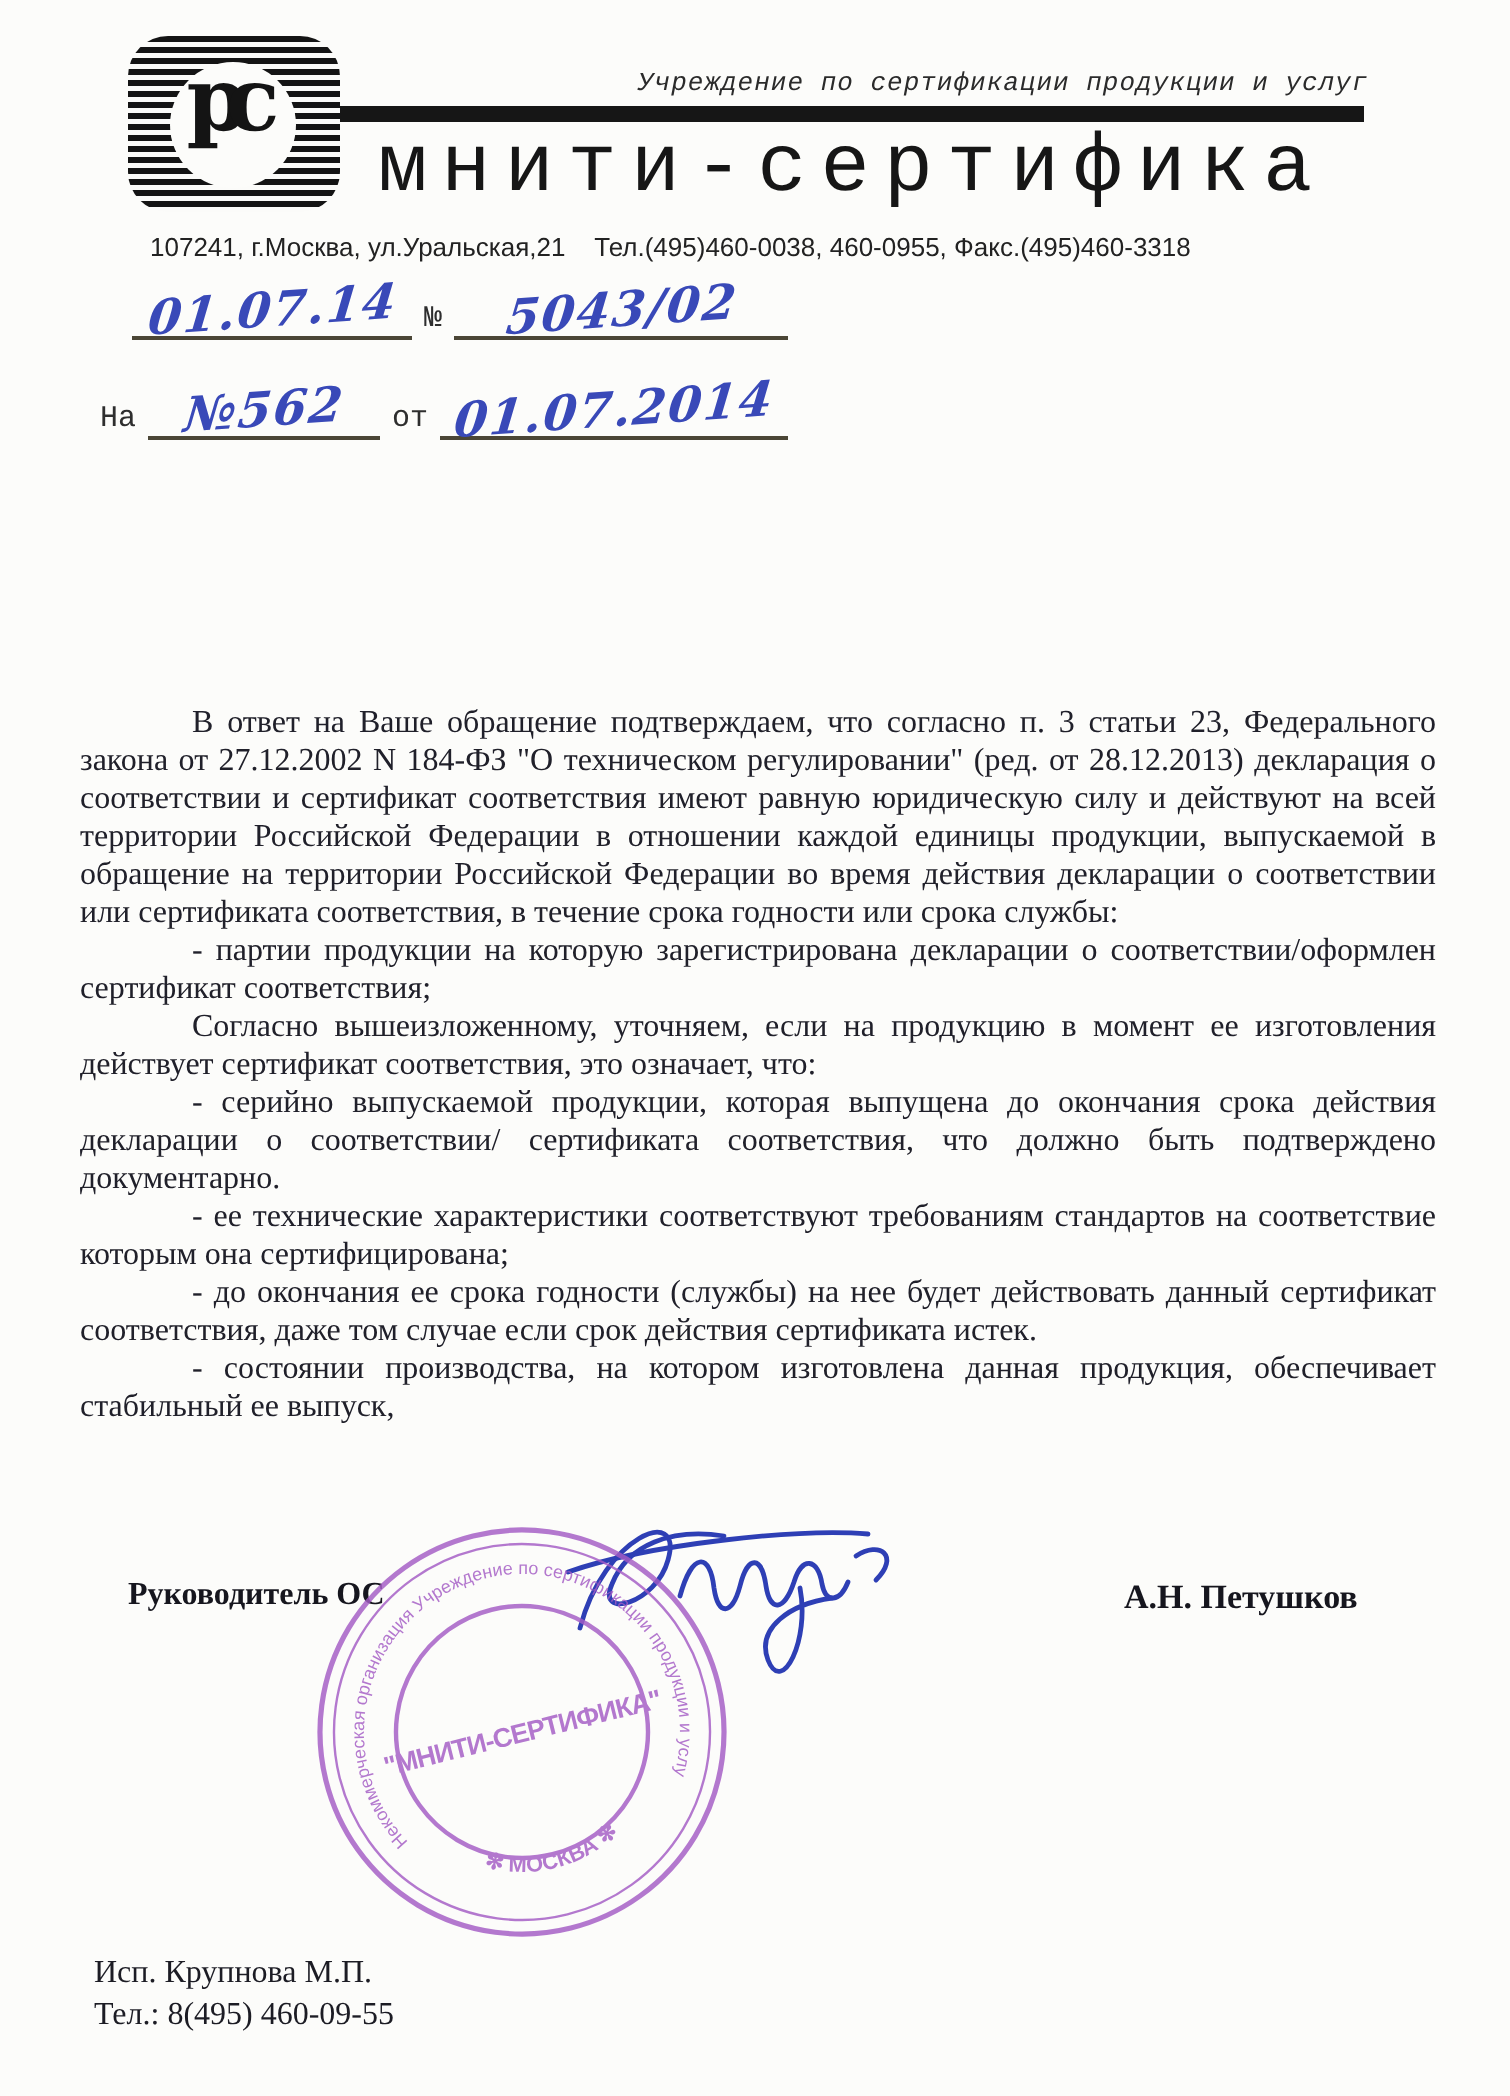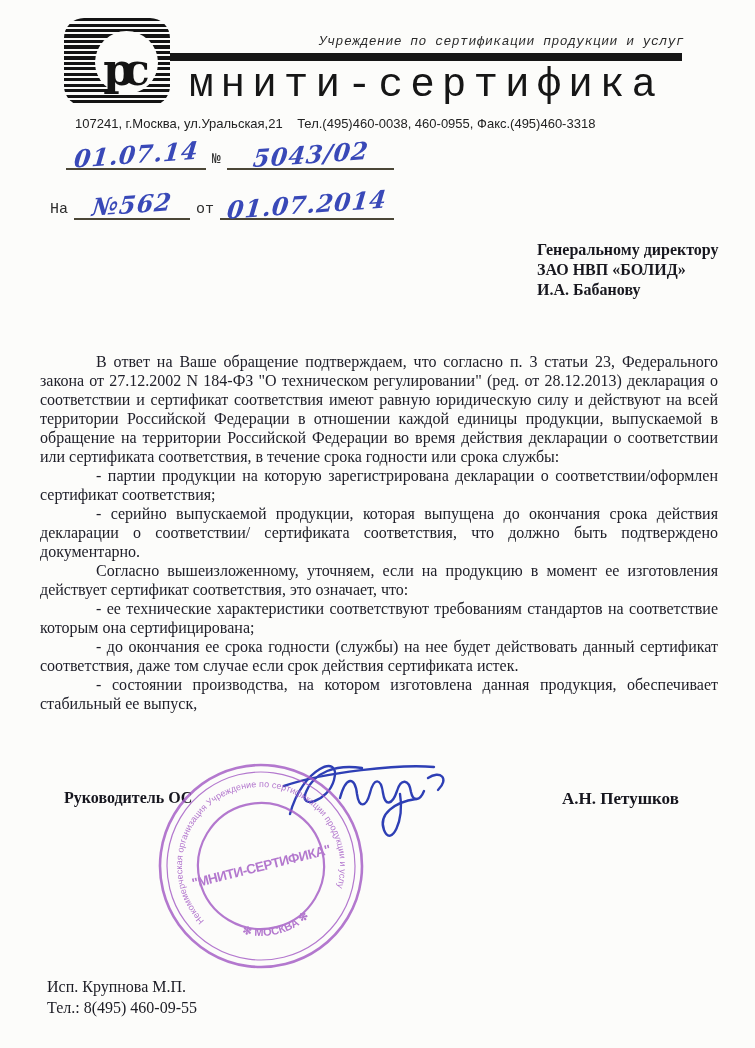--- a/index.html
+++ b/index.html
@@ -8,23 +8,23 @@
     background:#fcfcfa; overflow:hidden; color:#1d1d26;
     font-family:"Liberation Serif", serif;
   }
   
   .logo {
     position:absolute; left:64px; top:18px; width:106px; height:88px;
     border-radius:20px;
     background:repeating-linear-gradient(#141414 0 3px, #fbfbf9 3px 5.5px);
   }
   .logo-circle {
-    position:absolute; left:31px; top:13px; width:63px; height:63px;
+    position:absolute; left:21px; top:13px; width:63px; height:63px;
     background:#fcfcfa; border-radius:50%;
-    display:flex; align-items:flex-end; justify-content:center;
+    display:flex; align-items:flex-start; justify-content:center;
   }
   .logo-letters {
     font-family:"DejaVu Serif", serif; font-weight:bold; font-size:44px;
     letter-spacing:-11px; color:#141414; padding-right:11px; line-height:1;
     transform:translateY(-2px);
   }
   .tagline {
     position:absolute; left:295px; top:34px; width:420px;
     font-family:"Liberation Mono", monospace; font-style:italic;
     font-size:13px; letter-spacing:0.5px; color:#2b2b2b; white-space:nowrap;margin-left:24px;
@@ -113,31 +113,26 @@
     <span class="ref-label">На</span>
     <span class="hw-slot slot-c">
       <span class="hw">№562</span>
     </span>
     <span class="ref-label">от</span>
     <span class="hw-slot slot-d">
       <span class="hw">01.07.2014</span>
     </span>
   </div>
 
-  <div class="addressee">
-    <div>Генеральному директору</div>
-    <div>ЗАО НВП «БОЛИД»</div>
-    <div>И.А. Бабанову</div>
-  </div>
 
   <div class="body-text">
     <p>В ответ на Ваше обращение подтверждаем, что согласно п. 3 статьи 23, Федерального закона от 27.12.2002 N 184-ФЗ "О техническом регулировании" (ред. от 28.12.2013) декларация о соответствии и сертификат соответствия имеют равную юридическую силу и действуют на всей территории Российской Федерации в отношении каждой единицы продукции, выпускаемой в обращение на территории Российской Федерации во время действия декларации о соответствии или сертификата соответствия, в течение срока годности или срока службы:</p>
     <p>- партии продукции на которую зарегистрирована декларации о соответствии/оформлен сертификат соответствия;</p>
+    <p>Согласно вышеизложенному, уточняем, если на продукцию в момент ее изготовления действует сертификат соответствия, это означает, что:</p>
     <p>- серийно выпускаемой продукции, которая выпущена до окончания срока действия декларации о соответствии/ сертификата соответствия, что должно быть подтверждено документарно.</p>
-    <p>Согласно вышеизложенному, уточняем, если на продукцию в момент ее изготовления действует сертификат соответствия, это означает, что:</p>
     <p>- ее технические характеристики соответствуют требованиям стандартов на соответствие которым она сертифицирована;</p>
     <p>- до окончания ее срока годности (службы) на нее будет действовать данный сертификат соответствия, даже  том случае если срок действия сертификата истек.</p>
     <p>- состоянии производства, на котором изготовлена данная продукция, обеспечивает стабильный ее выпуск,</p>
   </div>
 
   <div class="sig-title">Руководитель ОС</div>
   <div class="sig-name">А.Н. Петушков</div>
   <svg class="sig-stroke" viewBox="0 0 190 120">
     <g fill="none" stroke="#2e3fb5" stroke-width="2.4" stroke-linecap="round">
       <path d="M 8,62 C 20,16 60,0 52,28 C 46,50 16,58 24,40 C 32,20 54,12 80,16"></path>

